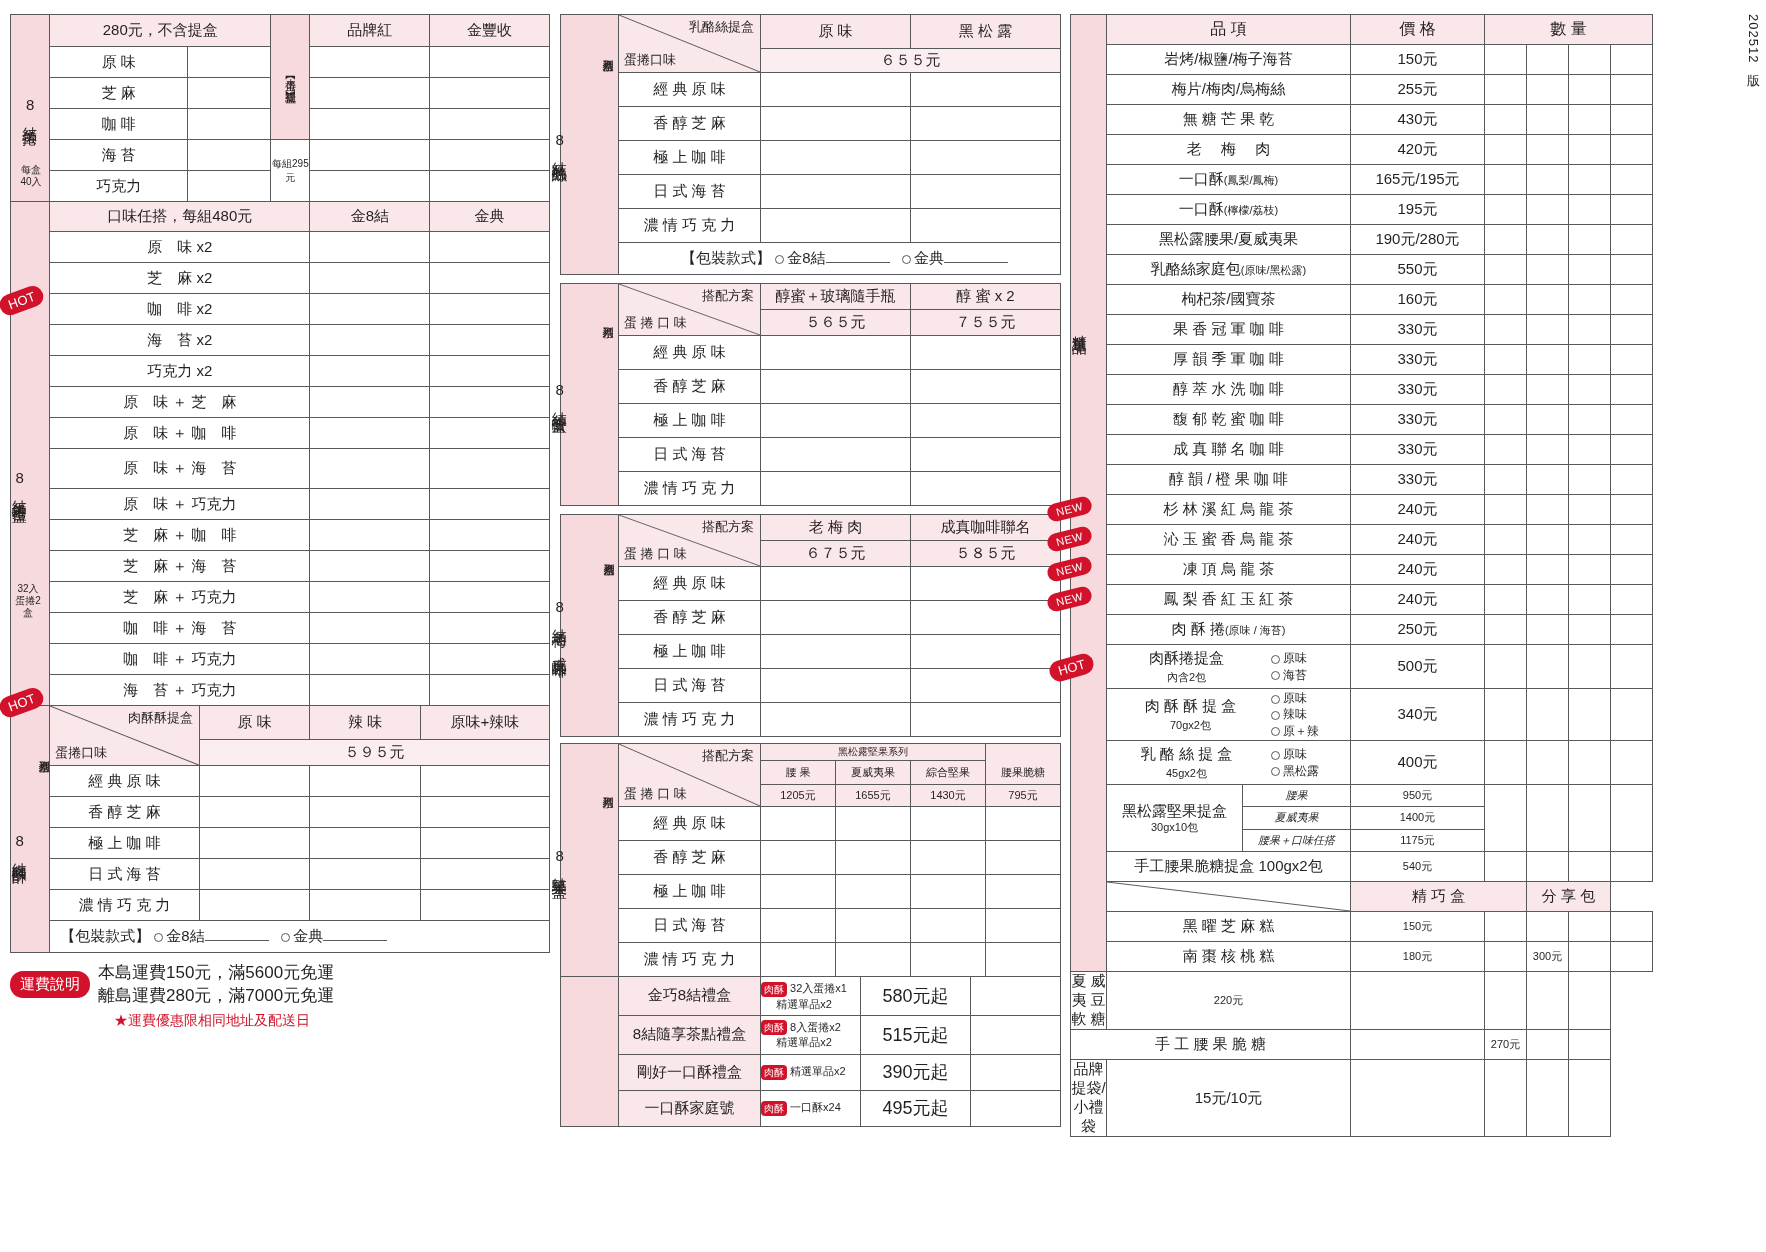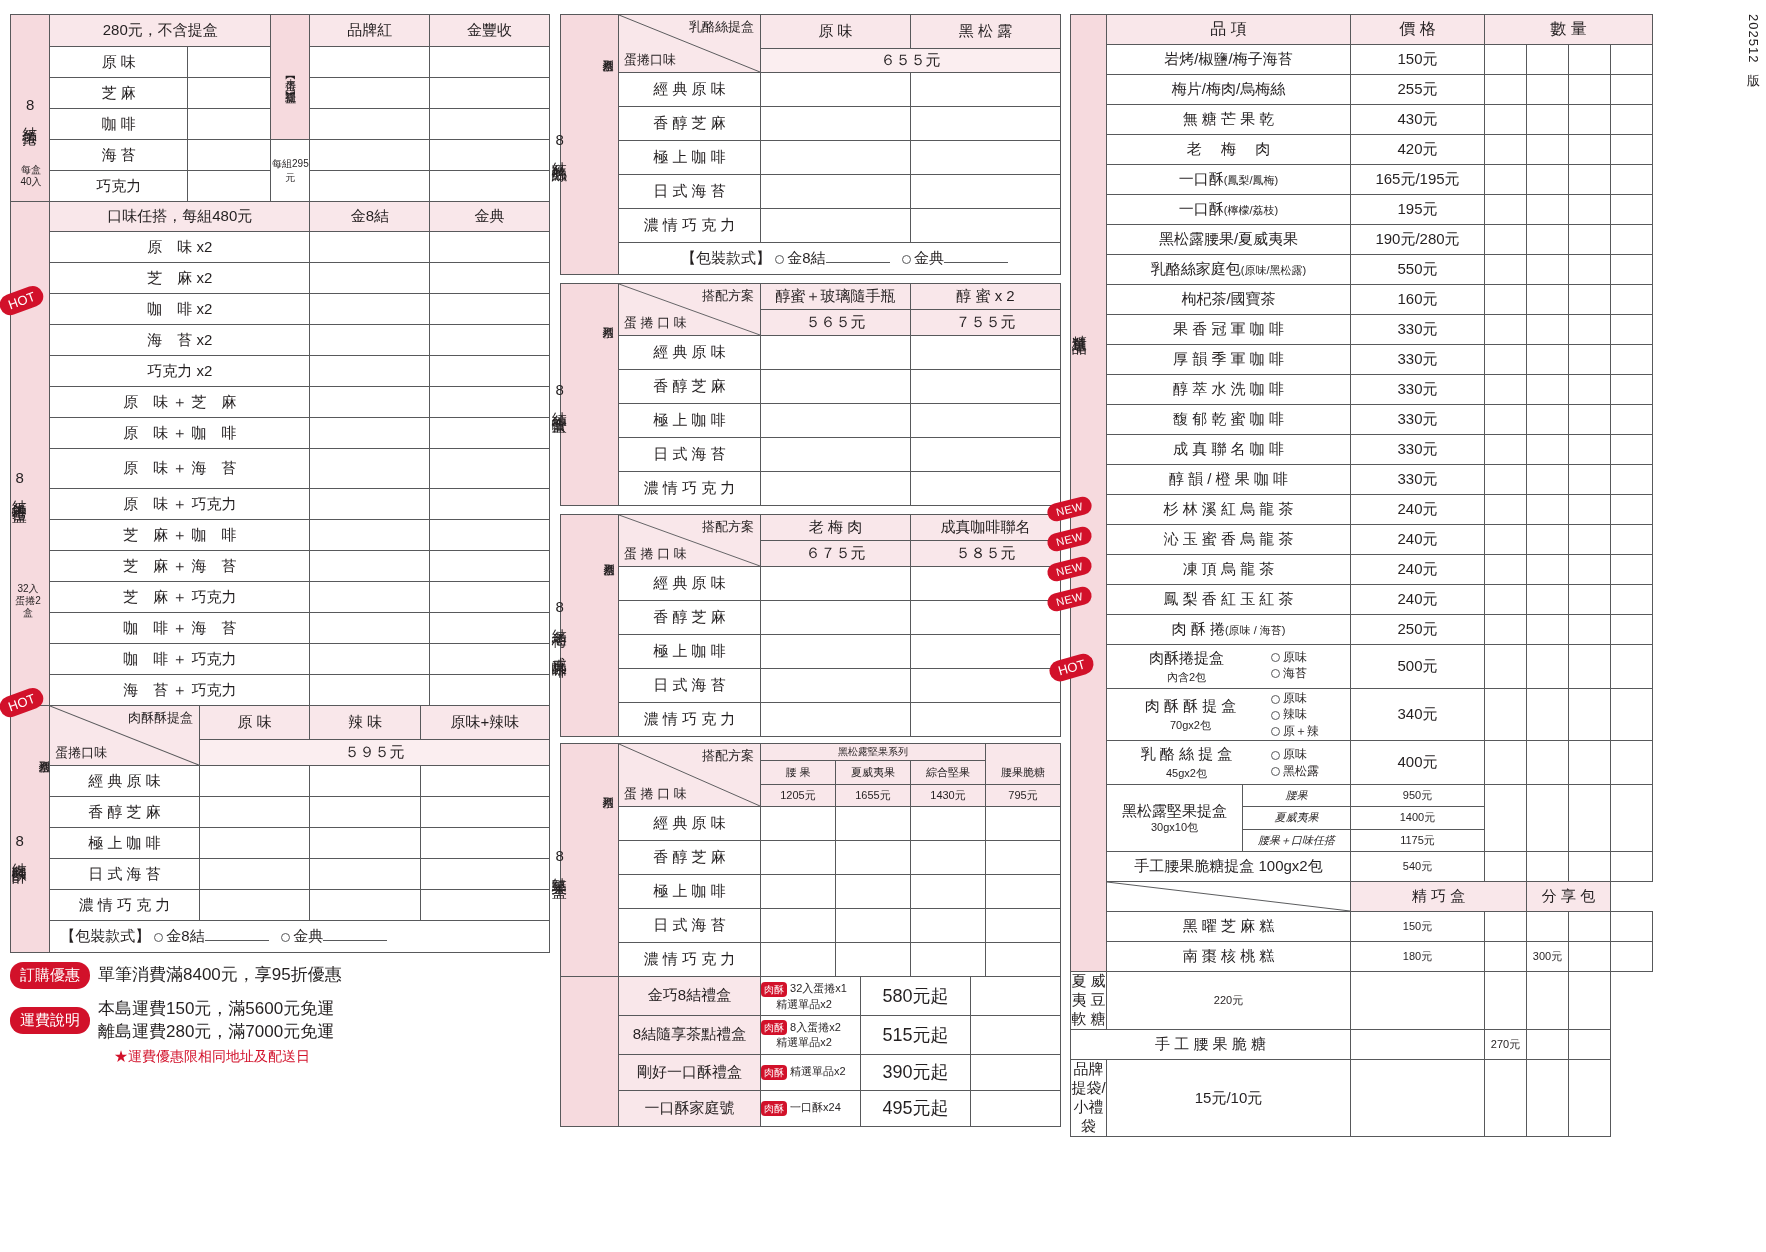--- a/index.html
+++ b/index.html
@@ -319,24 +319,20 @@
           <span>【包裝款式】</span>
           <span class="radio"></span><span>金8結</span><span class="ul"></span>
           &nbsp;&nbsp;<span class="radio"></span><span>金典</span><span class="ul"></span>
         </td>
       </tr>
     </tbody>
       </table>
 
     <div>
       <div class="note-line">
-        <span class="note-label">訂購優惠</span>
-        <span class="note-text">單筆消費滿8400元，享95折優惠</span>
-      </div>
-      <div class="note-line">
         <span class="note-label">運費說明</span>
         <span class="note-text">
           <span>本島運費150元，滿5600元免運</span><br>
           <span>離島運費280元，滿7000元免運</span>
         </span>
       </div>
       <div class="star" style="padding-left:104px;">★運費優惠限相同地址及配送日</div>
     </div>
   </div>
 
@@ -845,21 +841,21 @@
         <td class="c">250元</td>
         <td></td>
             <td></td>
             <td></td>
             <td></td>
       </tr>
 
       <tr style="height:44px">
         <td class="c" style="position:relative; padding:0;">
           <span class="tag hot" style="position:absolute; left:-58px; top:12px; transform:rotate(-16deg);">HOT</span>
-          <div style="display:flex; height:100%;">
+          <div style="display:flex; align-items:center; height:100%;">
             <div style="flex:1; text-align:center; line-height:1.2;">
               <span>肉酥捲提盒</span><br><span class="smallnote">內含2包</span>
             </div>
             <div class="setrow" style="width:84px;">
               <div><span class="radio"></span><span>原味</span></div>
               <div><span class="radio"></span><span>海苔</span></div>
             </div>
           </div>
         </td>
         <td class="c">500元</td>

